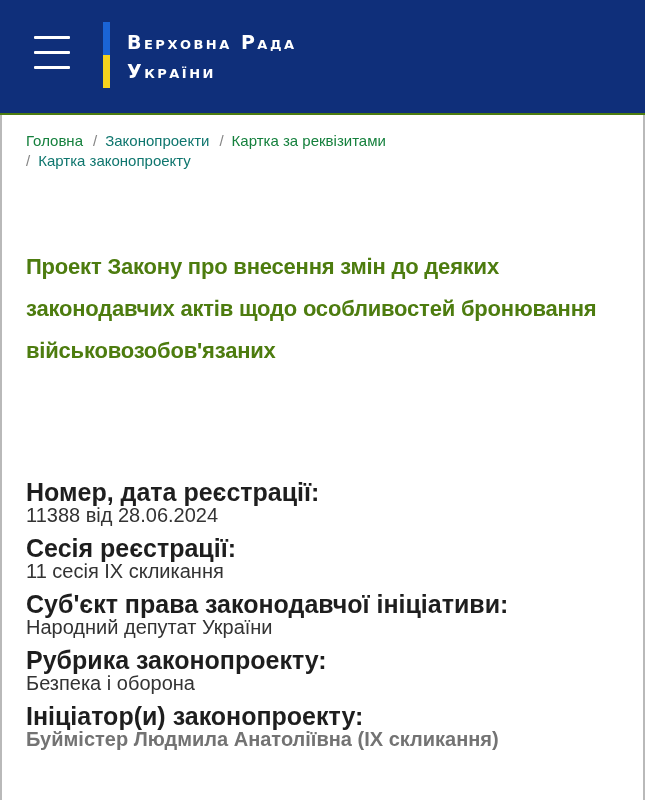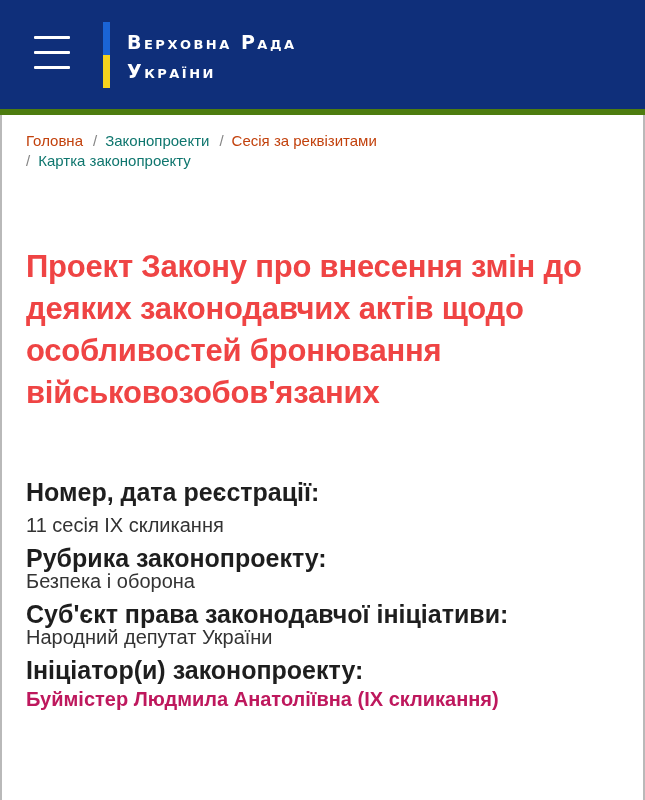--- a/index.html
+++ b/index.html
@@ -1,45 +1,45 @@
 <!DOCTYPE html>
 <html><head>
 <meta charset="utf-8">
 <style>
   * { box-sizing: border-box; margin: 0; padding: 0; }
   html, body { width: 645px; height: 800px; overflow: hidden; background: #ffffff; }
   body { font-family: "Liberation Sans", "DejaVu Sans", sans-serif; color: #1a1a1a; position: relative; }
   .page-frame { position: absolute; left: 0; top: 0; width: 645px; height: 800px; border-left: 2px solid #b9b9b9; border-right: 2px solid #b9b9b9; }
 
-  .header { position: absolute; left: 0; top: 0; width: 645px; height: 115px; background: #0f2f7a; border-bottom: 6px solid #4d7c0f; }
+  .header { position: absolute; left: 0; top: 0; width: 645px; height: 115px; background: #0f2f7a; border-bottom: 2px solid #4d7c0f; }
   .burger { position: absolute; left: 34px; top: 36px; width: 36px; height: 34px; cursor: pointer; }
   .burger span { position: absolute; left: 0; width: 36px; height: 3px; background: #ffffff; border-radius: 1px; }
   .burger span:nth-child(1) { top: 0; }
   .burger span:nth-child(2) { top: 15px; }
   .burger span:nth-child(3) { top: 30px; }
 
   .flag-bar { position: absolute; left: 103px; top: 22px; width: 7px; height: 66px; }
   .flag-bar .blue { height: 50%; }
   .flag-bar .yellow { height: 50%; }
 
   .logo-text { position: absolute; left: 127px; top: 28px; color: #ffffff; font-family: "DejaVu Sans", sans-serif; font-weight: bold; font-size: 19px; letter-spacing: 2.5px; line-height: 29px; font-variant: small-caps; }
 
   .breadcrumb { position: absolute; left: 26px; top: 131px; width: 590px; font-size: 15px; line-height: 20px; }
-  .crumb { color: #c2410c; text-decoration: none; }
+  .crumb { color: #15803d; text-decoration: none; }
   .crumb.muted { color: #0f766e; }
   .sep { color: #858585; margin: 0 8px 0 10px; display: inline-block; }
   .crumb-line2 { display: block; }
 
-  .title { position: absolute; left: 26px; top: 246px; width: 590px; font-size: 31px; line-height: 42px; font-weight: bold; color: #ef4444; letter-spacing: -0.2px; }
+  .title { position: absolute; left: 26px; top: 246px; width: 590px; font-size: 22px; line-height: 42px; font-weight: bold; color: #4d7c0f; letter-spacing: -0.2px; }
 
   .fields { position: absolute; left: 26px; top: 481px; width: 600px; }
   .field { margin-bottom: 10px; }
   .field-label { font-size: 25px; font-weight: bold; color: #1e1e1e; line-height: 23px; }
   .field-value { font-size: 20px; color: #333333; line-height: 23px; }
-  .field-value.bold { font-weight: bold; color: #be185d; margin-top: 6px; }
+  .field-value.bold { font-weight: bold; color: #737373; }
 </style>
 </head>
 <body>
 
 <div class="page-frame"></div>
 
 <header class="header">
   <div class="burger">
     <span></span>
     <span></span>
@@ -49,38 +49,40 @@
     <div class="blue" style="background:#1a64d6"></div>
     <div class="yellow" style="background:#f5d21d"></div>
   </div>
   <div class="logo-text">
     <div>Верховна Рада</div>
     <div>України</div>
   </div>
 </header>
 
 <nav class="breadcrumb">
-  <a class="crumb">Головна</a><span class="sep">/</span><a class="crumb muted">Законопроекти</a><span class="sep">/</span><a class="crumb">Сесія за реквізитами</a>
+  <a class="crumb">Головна</a><span class="sep">/</span><a class="crumb muted">Законопроекти</a><span class="sep">/</span><a class="crumb">Картка за реквізитами</a>
   <span class="crumb-line2"><span class="sep" style="margin-left:0">/</span><span class="crumb muted">Картка законопроекту</span></span>
 </nav>
 
 <h1 class="title">Проект Закону про внесення змін до деяких законодавчих актів щодо особливостей бронювання військовозобов'язаних</h1>
 
 <section class="fields">
   <div class="field">
     <div class="field-label">Номер, дата реєстрації:</div>
+    <div class="field-value">11388 від 28.06.2024</div>
   </div>
   <div class="field">
+    <div class="field-label">Сесія реєстрації:</div>
     <div class="field-value">11 сесія IX скликання</div>
+  </div>
+  <div class="field">
+    <div class="field-label">Суб'єкт права законодавчої ініціативи:</div>
+    <div class="field-value">Народний депутат України</div>
   </div>
   <div class="field">
     <div class="field-label">Рубрика законопроекту:</div>
     <div class="field-value">Безпека і оборона</div>
-  </div>
-  <div class="field">
-    <div class="field-label">Суб'єкт права законодавчої ініціативи:</div>
-    <div class="field-value">Народний депутат України</div>
   </div>
   <div class="field">
     <div class="field-label">Ініціатор(и) законопроекту:</div>
     <div class="field-value bold">Буймістер Людмила Анатоліївна (IX скликання)</div>
   </div>
 </section>
 
 </body></html>

